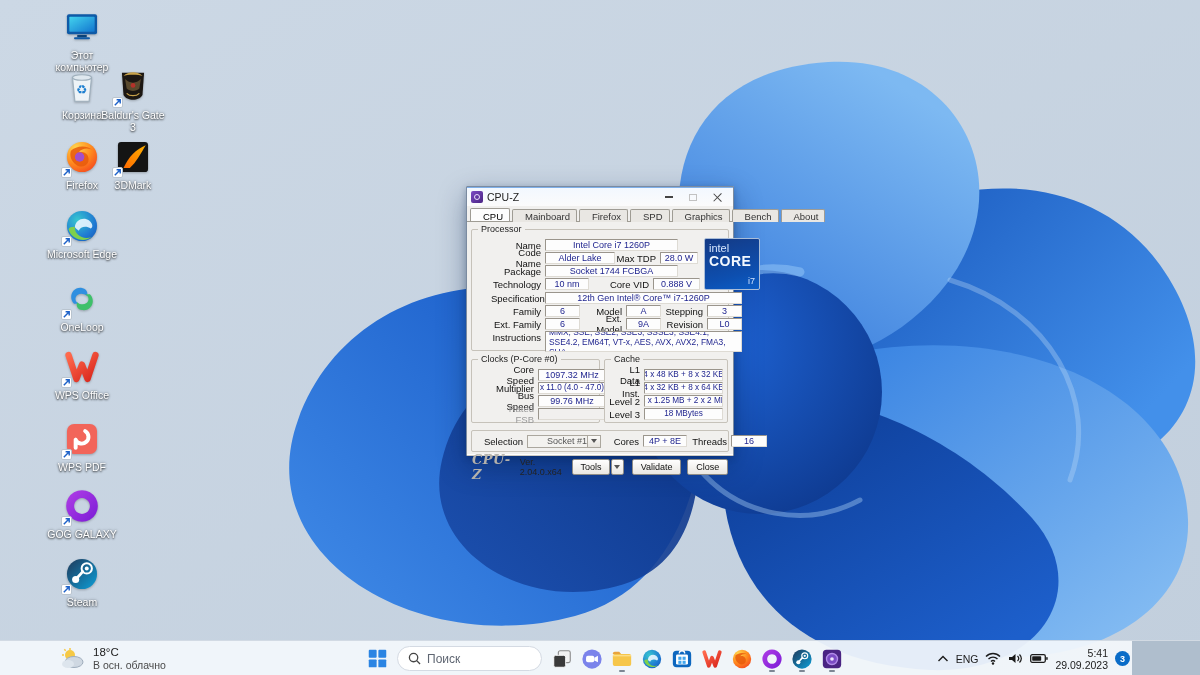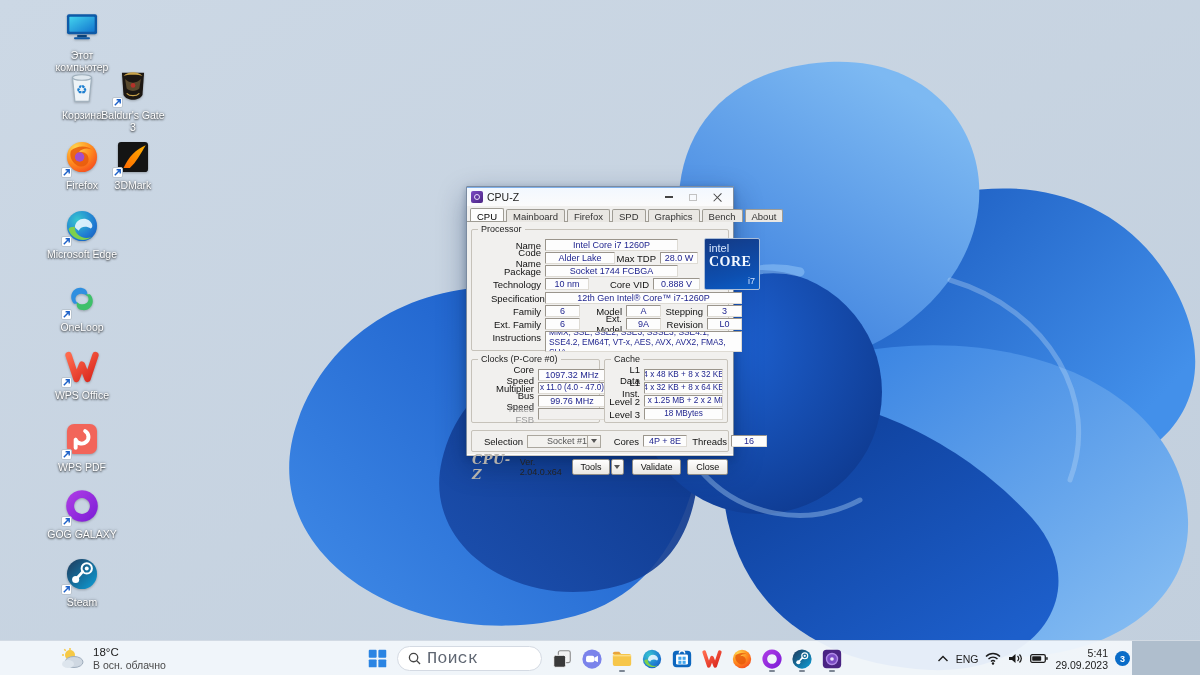--- a/index.html
+++ b/index.html
@@ -32,21 +32,21 @@
   .tb-icon::after { content:""; position:absolute; inset:3px; border:1.5px solid #e8defa; border-radius:50%; }
   .tb-title { font-size:10.5px; color:#222; flex:1; }
   .tb-btn { width:24px; height:15px; display:flex; align-items:center; justify-content:center; flex:none; }
   .glyph-min { width:8px; height:1.5px; background:#444; }
   .glyph-max { width:8px; height:7px; border:1.2px solid #c2c2c2; }
   .glyph-close { position:relative; width:9px; height:9px; }
   .glyph-close::before,.glyph-close::after { content:""; position:absolute; left:4px; top:-1px; width:1.4px; height:11px; background:#444; }
   .glyph-close::before { transform:rotate(45deg); } .glyph-close::after { transform:rotate(-45deg); }
 
   .tabs { display:flex; padding:2px 3px 0 3px; border-bottom:1px solid #9f9c94; flex:none; height:16px; }
-  .tab { font-size:9.5px; padding:1px 6px 0 6px; border:1px solid #9f9c94; border-bottom:none;
+  .tab { font-size:9.5px; padding:1px 6px 0 12px; border:1px solid #9f9c94; border-bottom:none;
          border-radius:2px 2px 0 0; background:#e9e7e3; margin-right:2px; color:#333; position:relative; top:1px; }
   .tab.active { background:#fdfdfd; color:#000; top:0; padding-top:2px; z-index:2; }
 
   .body { flex:1; padding:3px 4px; position:relative; }
   .gb { border:1px solid #c6c2ba; border-radius:2px; position:relative; background:#f1f0ee; }
   .gb-legend { position:absolute; top:-6px; left:6px; background:#f1f0ee; padding:0 3px; font-size:9px; color:#222; }
 
   .row { display:flex; align-items:center; margin:1px 0; height:12px; }
   .lab { text-align:right; padding-right:4px; color:#111; flex:none; }
   .fld { background:#fdfdfd; border:1px solid; border-color:#9a958c #dedbd4 #dedbd4 #9a958c; border-radius:1px;
@@ -55,21 +55,21 @@
   .fld.empty { background:#f1f0ee; }
   .lab.dim { color:#9a9a9a; }
 
   .proc { margin-top:4px; padding:8px 5px 3px 19px; height:122px; }
   .proc-grid { display:flex; }
   .proc-left { flex:1; }
   .intel-badge { width:56px; height:52px; margin-left:4px; flex:none; border:1px solid #a9bdd8; border-radius:2px;
                  background:linear-gradient(165deg,#143a85 0%,#0d4fb0 70%,#0b5ec7 100%);
                  color:#fff; padding:3px 4px; display:flex; flex-direction:column; }
   .intel-badge .b-intel { font-size:11px; color:#d6e6ff; }
-  .intel-badge .b-core { font-size:14px; font-weight:bold; letter-spacing:.5px; color:#f2f8ff; line-height:15px;font-family:Liberation Serif, serif; }
+  .intel-badge .b-core { font-size:14px; font-weight:bold; letter-spacing:.5px; color:#f2f8ff; line-height:15px; }
   .intel-badge .b-i7 { font-size:9px; color:#cfe2ff; text-align:right; margin-top:auto; }
 
   .mid { display:flex; margin-top:8px; }
   .clocks { width:129px; padding:8px 4px 3px 16px; height:64px; }
   .cache  { width:124px; padding:8px 4px 3px 4px; height:64px; margin-left:4px; }
 
   .selrow { margin-top:7px; height:22px; padding:4px 5px 0 5px; }
   .dd { width:74px; height:13px; background:#f3f2ef; border:1px solid #aba79e; display:flex; align-items:center; flex:none; }
   .dd .dd-txt { flex:1; font-size:9px; color:#555; padding-left:3px; text-align:right; }
   .dd .dd-btn { width:13px; height:100%; background:linear-gradient(#fbfaf8,#e6e3dd); border-left:1px solid #aba79e;
@@ -97,22 +97,22 @@
   .weather .w-cond { font-size:10.5px; color:#4a4a4a; line-height:12px; }
 
   .center-apps { position:absolute; left:363px; top:3px; display:flex; align-items:center; gap:2px; height:29px; }
   .tb-app { width:28px; height:29px; display:flex; align-items:center; justify-content:center; position:relative; border-radius:4px; }
   .tb-app svg { width:22px; height:22px; }
   .tb-app.start svg { width:21px; height:21px; }
   .tb-app .run-dot { position:absolute; bottom:1px; left:50%; transform:translateX(-50%); width:6px; height:2.5px;
                      border-radius:2px; background:#7d8794; }
   .search-box { width:145px; height:25px; background:#fff; border:1px solid #d4dae3; border-radius:13px;
                 display:flex; align-items:center; padding:0 10px; gap:6px; margin:0 4px; }
-  .search-box input { border:none; outline:none; font-size:17px; color:#444; width:100px; background:transparent;
-                      font-family:Liberation Mono, monospace; }
+  .search-box input { border:none; outline:none; font-size:12px; color:#444; width:100px; background:transparent;
+                      font-family:Liberation Sans, sans-serif; }
   .search-box input::placeholder { color:#5f6672; }
 
   .tray { position:absolute; right:70px; top:0; height:35px; display:flex; align-items:center; gap:7px; }
   .tray svg { display:block; }
   .tray .lang { font-size:10.5px; color:#1b1b1b; }
   .clockblk { text-align:right; font-size:10.5px; color:#1b1b1b; line-height:12px; }
   .badge { width:15px; height:15px; border-radius:50%; background:#0a6cc8; color:#fff; font-size:9px; font-weight:bold;
            display:flex; align-items:center; justify-content:center; }
 </style>
 </head>

